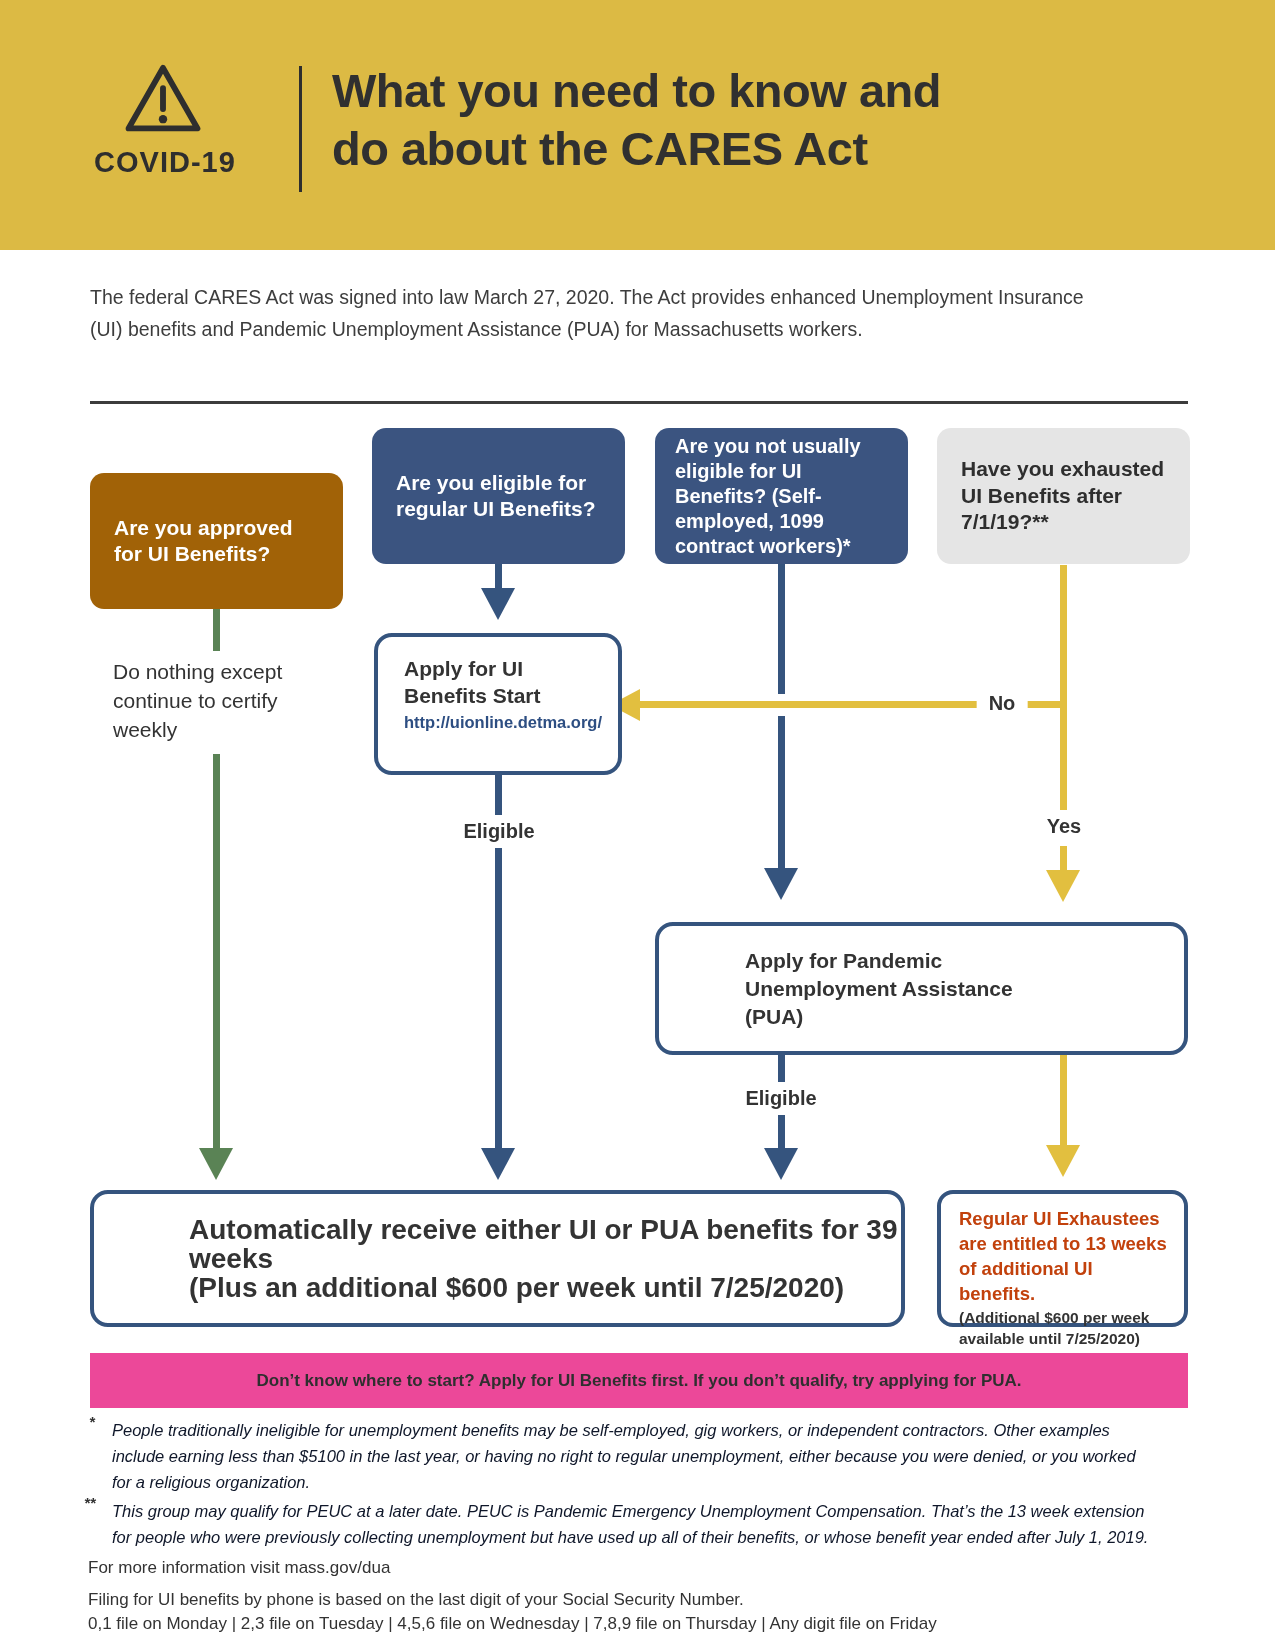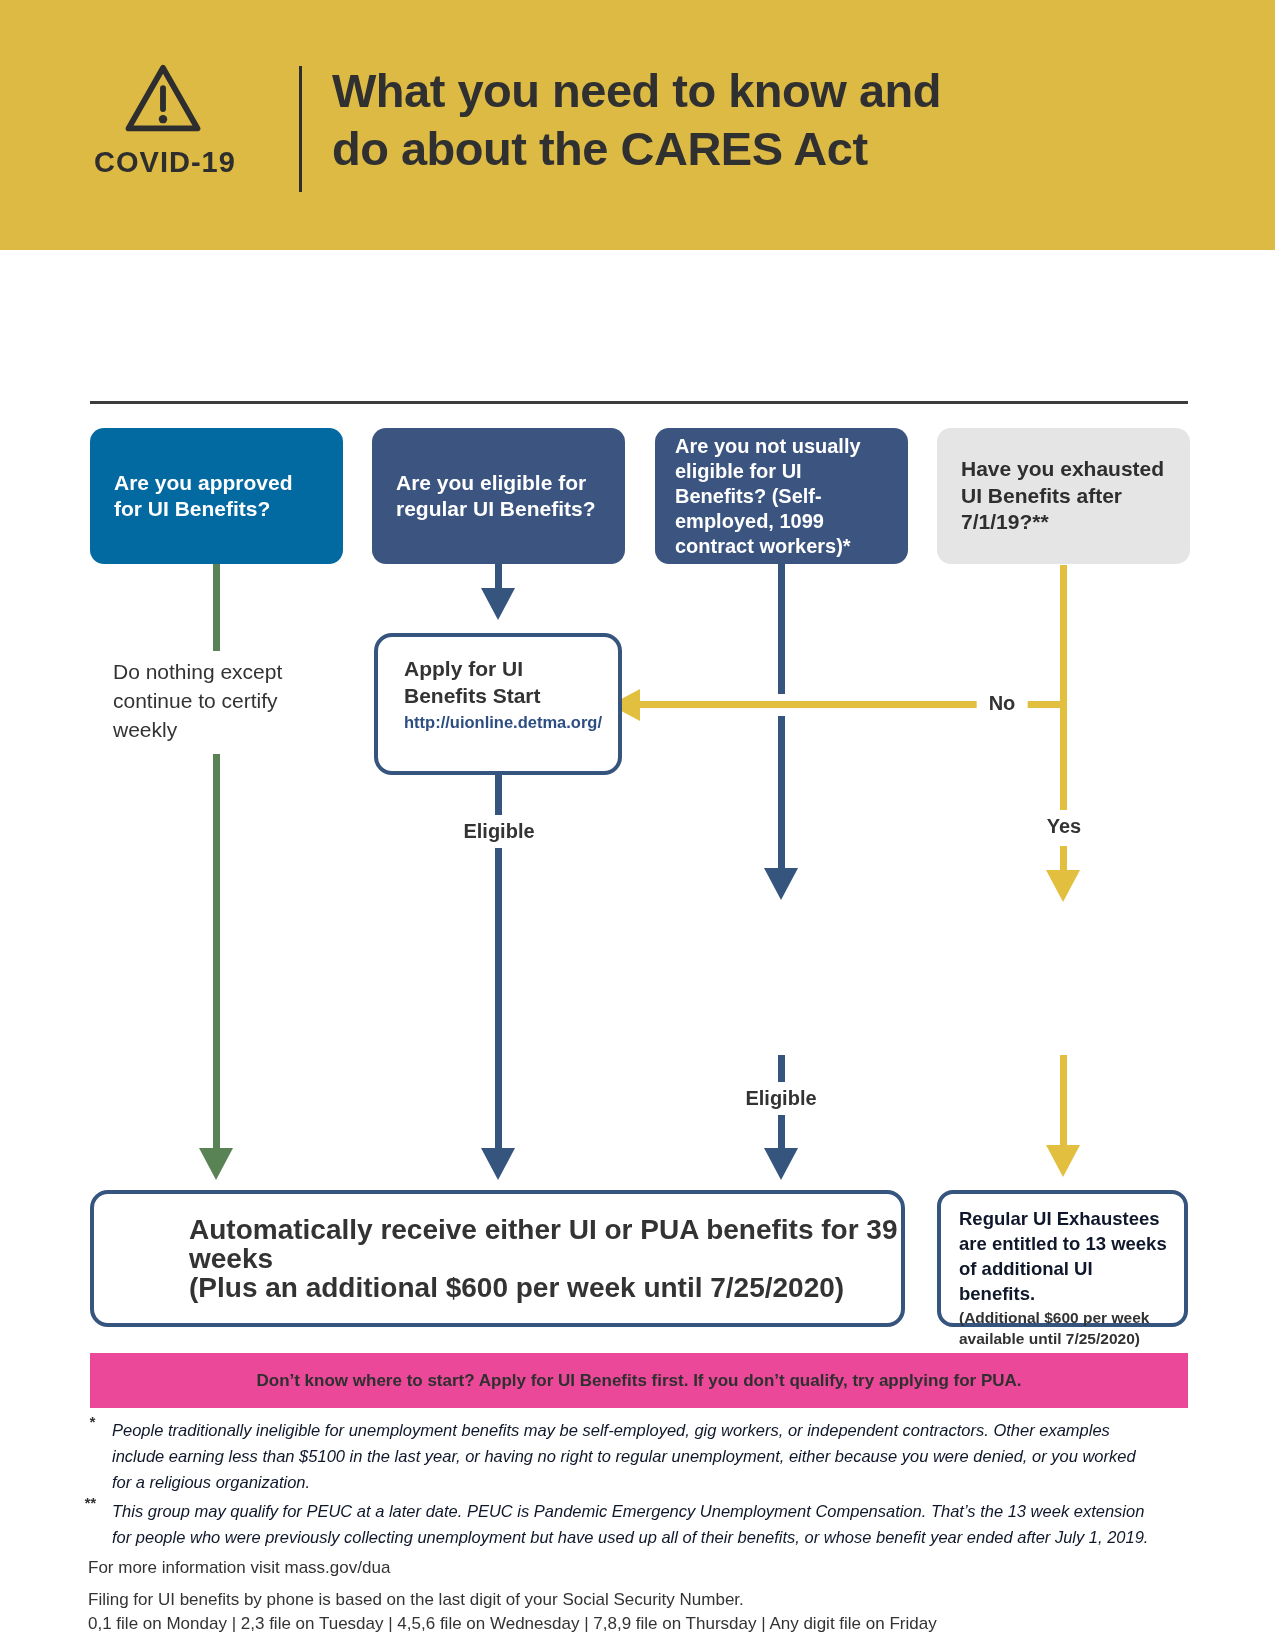--- a/index.html
+++ b/index.html
@@ -15,21 +15,21 @@
   .title{position:absolute;left:332px;top:62px;font-size:47px;line-height:58px;font-weight:700;color:#303030;letter-spacing:-0.5px;}
 
   .intro{position:absolute;left:90px;top:281px;width:1010px;font-size:19.5px;line-height:32px;font-weight:500;color:#3d3d3d;}
   .start-here{position:absolute;left:90px;top:352px;width:1098px;text-align:center;font-size:20px;font-weight:700;color:#2f2f2f;}
   .rule{position:absolute;left:90px;top:401px;width:1098px;height:2.5px;background:#3c3c3c;}
 
   
   .qbox{position:absolute;top:428px;width:253px;height:136px;border-radius:14px;
         display:flex;align-items:center;box-sizing:border-box;padding:0 24px;
         font-weight:700;font-size:21px;line-height:26.5px;color:#fff;}
-  .qbox.green{background:#0369a1;}
+  .qbox.green{background:#a16207;margin-top:45px;}
   .qbox.blue{background:#3b5480;}
   .qbox.yellow{background:#e5e5e5;color:#2e2e2e;}
   .qbox.tight{padding:0 20px;font-size:20px;line-height:25px;}
 
   
   .vline{position:absolute;width:7px;}
   .hline{position:absolute;height:7px;}
   .c-green{background:#5a8355;}
   .c-blue{background:#35547e;}
   .c-yellow{background:#e2bf3f;}
@@ -38,21 +38,21 @@
   .ah-down.blue{border-top:32px solid #35547e;}
   .ah-down.yellow{border-top:32px solid #e2bf3f;}
   .ah-left{position:absolute;width:0;height:0;border-top:16px solid transparent;border-bottom:16px solid transparent;border-right:30px solid #e2bf3f;}
 
   
   .obox{position:absolute;background:#fff;border:4.5px solid #35547e;border-radius:18px;box-sizing:border-box;}
   .apply-ui-title{font-size:21px;line-height:27px;font-weight:700;color:#333;width:180px;}
   .apply-ui-link{font-size:16.5px;font-weight:700;color:#2d4e82;margin-top:4px;text-decoration:none;display:block;}
   .pua-text{font-size:21px;line-height:28px;font-weight:700;color:#333;width:330px;}
   .outcome-text{font-size:28px;line-height:29px;font-weight:700;color:#333;}
-  .exh-main{font-size:18.5px;line-height:25px;font-weight:700;color:#0f172a;}
+  .exh-main{font-size:18.5px;line-height:25px;font-weight:700;color:#c2410c;}
   .exh-sub{font-size:15.5px;line-height:21px;font-weight:700;color:#333;margin-top:1px;}
 
   
   .flow-label{position:absolute;transform:translateX(-50%);background:#fff;padding:5px 12px;
               font-size:20px;font-weight:600;color:#333;white-space:nowrap;}
   .do-nothing{position:absolute;left:113px;top:651px;width:200px;background:#fff;padding:6px 0 10px 0;
               font-size:21px;line-height:29px;font-weight:500;color:#333;}
 
   .banner{position:absolute;left:90px;top:1353px;width:1098px;height:55px;background:#ec4899;
           display:flex;align-items:center;justify-content:center;
@@ -74,20 +74,21 @@
       <circle cx="50" cy="70" r="5" fill="#2e2e2e"></circle>
     </svg>
     <div class="covid-label">COVID-19</div>
     <div class="header-divider"></div>
     <div class="title">
       <div>What you need to know and</div>
       <div>do about the CARES Act</div>
     </div>
   </div>
 
+  <div class="intro">The federal CARES Act was signed into law March 27, 2020. The Act provides enhanced Unemployment Insurance (UI) benefits and Pandemic Unemployment Assistance (PUA) for Massachusetts workers.</div>
   <div class="rule"></div>
 
   <div class="vline c-green" style="left:213px;top:564px;height:584px;"></div>
   <div class="ah-down green" style="left:199px;top:1148px;"></div>
 
   <div class="vline c-blue" style="left:495px;top:564px;height:26px;"></div>
   <div class="ah-down blue" style="left:481px;top:588px;"></div>
 
   <div class="vline c-blue" style="left:495px;top:775px;height:373px;"></div>
   <div class="ah-down blue" style="left:481px;top:1148px;"></div>
@@ -125,20 +126,23 @@
   <div class="flow-label" style="left:499px;top:815px;">Eligible</div>
   <div class="flow-label" style="left:1002px;top:687px;text-align:center;">No</div>
   <div class="flow-label" style="left:1064px;top:810px;">Yes</div>
   <div class="flow-label" style="left:781px;top:1082px;">Eligible</div>
 
   <div class="obox" style="left:374px;top:633px;width:248px;height:142px;padding:18px 0 0 26px;">
     <div class="apply-ui-title">Apply for UI Benefits Start</div>
     <a class="apply-ui-link" href="#">http://uionline.detma.org/</a>
   </div>
 
+  <div class="obox" style="left:655px;top:922px;width:533px;height:133px;display:flex;align-items:center;padding-left:86px;">
+    <div class="pua-text">Apply for Pandemic Unemployment Assistance (PUA)</div>
+  </div>
 
   <div class="obox" style="left:90px;top:1190px;width:815px;height:137px;display:flex;flex-direction:column;justify-content:center;padding-left:95px;">
     <div class="outcome-text">Automatically receive either UI or PUA benefits for 39 weeks</div>
     <div class="outcome-text">(Plus an additional $600 per week until 7/25/2020)</div>
   </div>
 
   <div class="obox" style="left:937px;top:1190px;width:251px;height:137px;border-radius:16px;padding:12px 16px 0 18px;">
     <div class="exh-main">Regular UI Exhaustees are entitled to 13 weeks of additional UI benefits.</div>
     <div class="exh-sub">(Additional $600 per week available until 7/25/2020)</div>
   </div>

